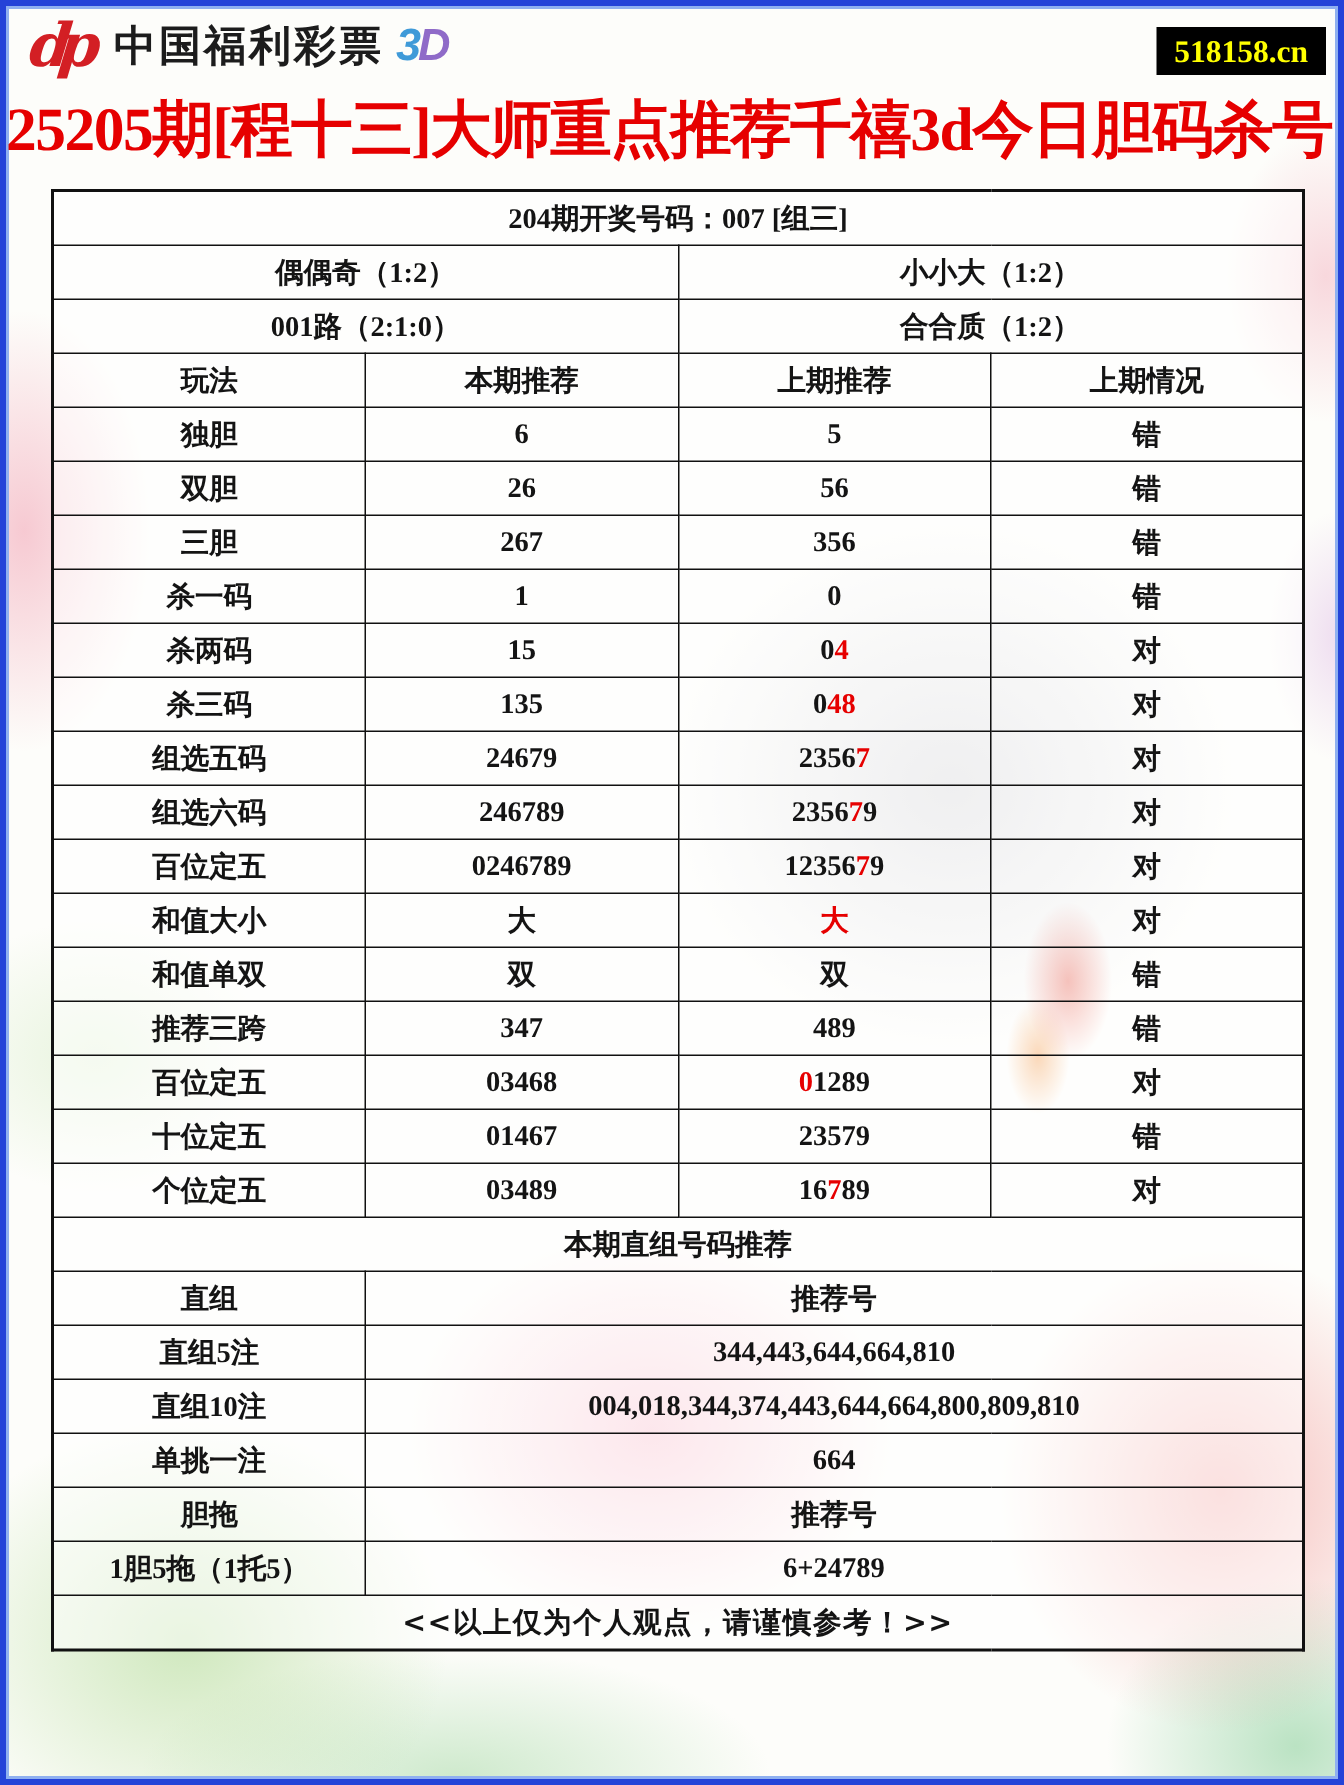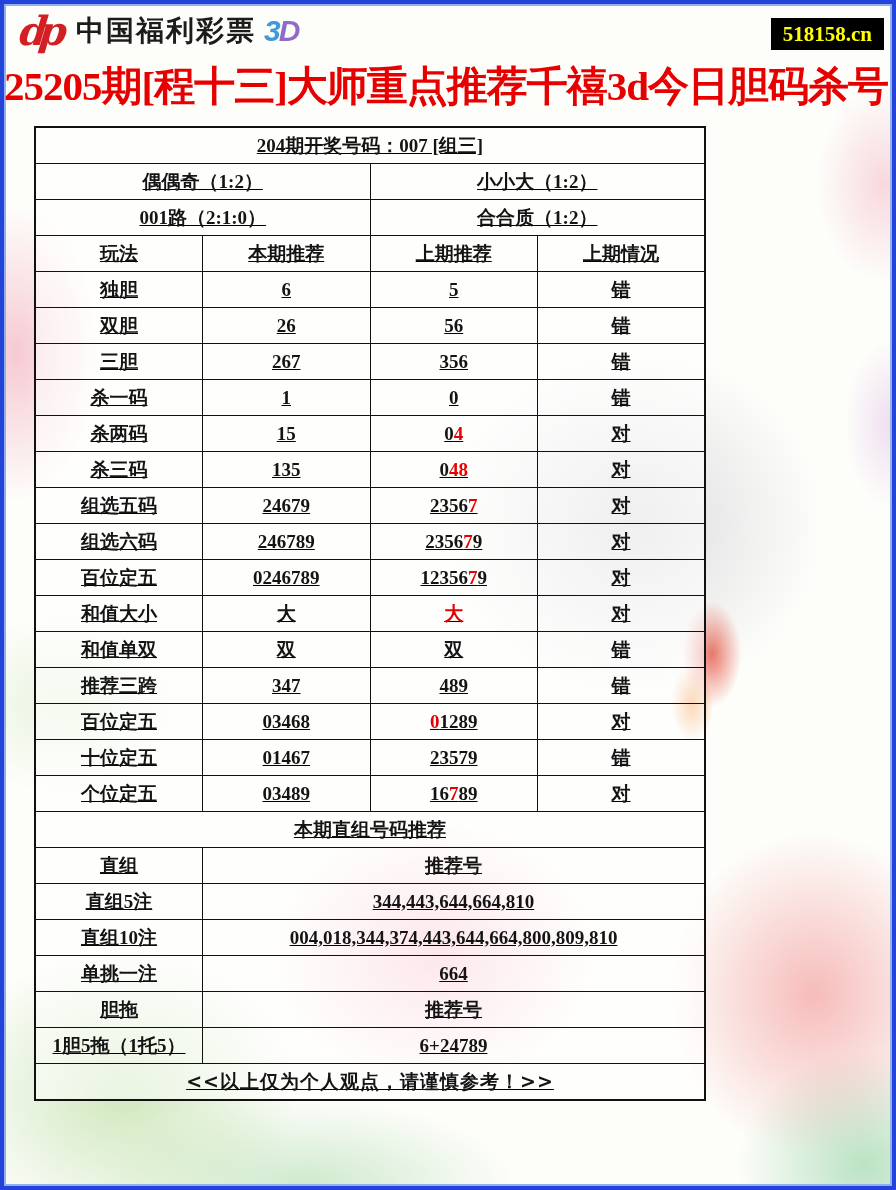--- a/index.html
+++ b/index.html
@@ -54,25 +54,24 @@
   .page-title{
     position:relative;z-index:2;
     color:var(--red);font-weight:bold;font-size:41px;line-height:52px;
     white-space:nowrap;letter-spacing:-1px;
     margin-top:2px;
   }
   
   table.sheet{
     position:relative;z-index:2;
     margin:14px 0 0 30px;
-    width:672px;
+    width:836px;
     border-collapse:collapse;
     border:2px solid var(--line);
     table-layout:fixed;
-    text-decoration:underline;
   }
   table.sheet td{
     border:1px solid var(--line);
     height:35px;
     text-align:center;vertical-align:middle;
     font-weight:bold;font-size:19px;color:#141414;
     background:rgba(255,255,255,.55);
     padding:0 4px;overflow:hidden;white-space:nowrap;
   }
   td.red, span.red{color:var(--red);}

